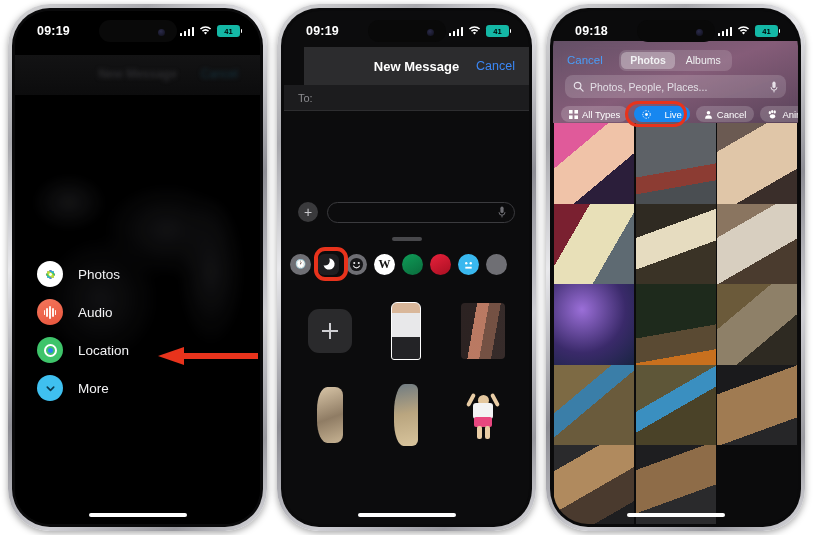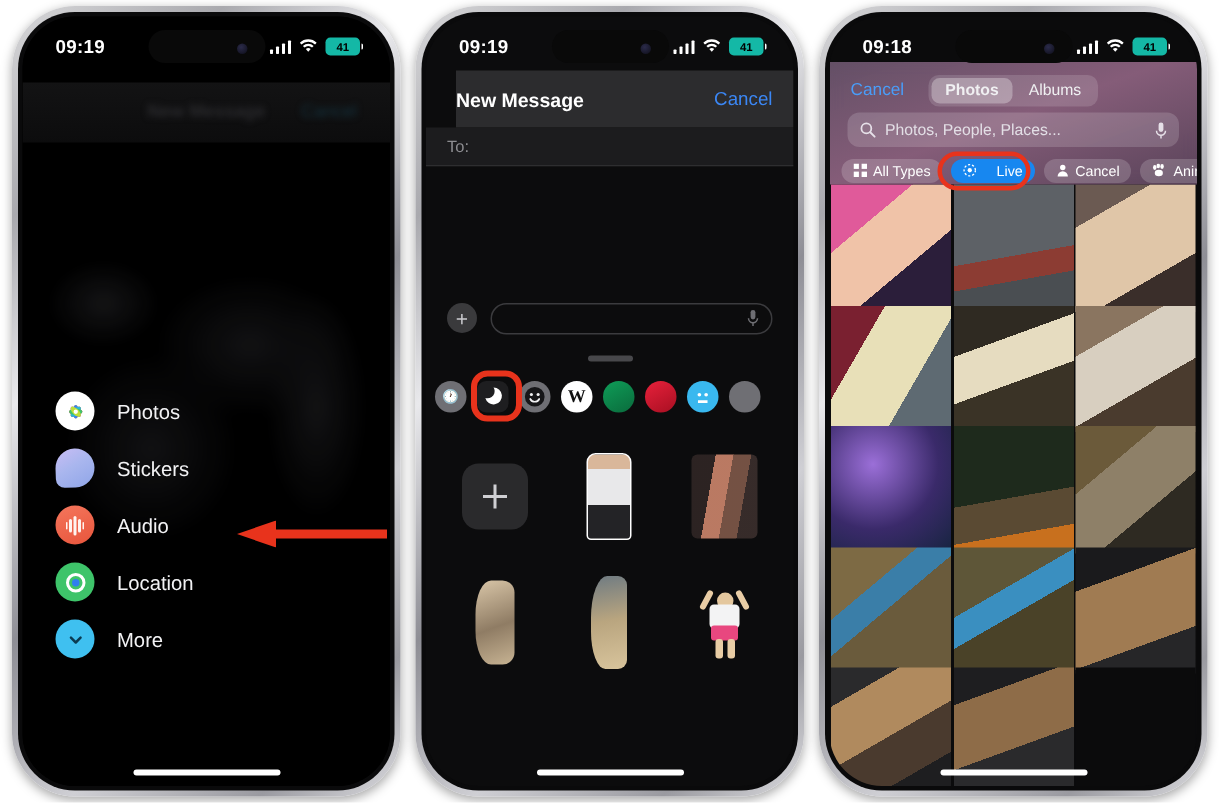--- a/index.html
+++ b/index.html
@@ -120,21 +120,21 @@
   .mi-location .ring::after{content:"";width:5px;height:5px;border-radius:50%;background:#2f7ff0;}
   .mi-more { background:#3fc0f0; display:flex;align-items:center;justify-content:center;}
   .menu-label { color: #f2f2f4; font-size: 13.5px; }
   .arrow1 { position: absolute; left: 143px; top: 336px; z-index: 20; }
 
   
   .p2-screen { background: #0c0c0d; }
   .p2-navbar {
     position: absolute; top: 36px; left: 0; right: 0; height: 38px;
     background: #2c2c2e;
-    display: flex; align-items: center; justify-content: flex-start; margin-left: 20px;
+    display: flex; align-items: center; justify-content: center; margin-left: 20px;
   }
   .p2-title { color:#fff; font-size: 13px; font-weight: 600; }
   .p2-cancel { position: absolute; right: 14px; color:#3b87f5; font-size: 12.5px; }
   .p2-to {
     position: absolute; top: 74px; left: 0; right: 0; height: 26px;
     background:#1c1c1e; display:flex; align-items:center; padding-left: 14px;
     border-bottom: 1px solid #2e2e30;
   }
   .p2-to span { color: #8c8c90; font-size: 11px; }
   .p2-body { position:absolute; top:100px; left:0; right:0; bottom:0; background:#0c0c0d; }
@@ -211,21 +211,21 @@
   .p3-seg div { font-size:10.5px; color:#f0f0f2; padding:2.5px 9px; border-radius:5.5px;}
   .p3-seg div.on { background:rgba(255,255,255,.3); font-weight:600; }
   .p3-search {
     position:absolute; top:34px; left:12px; right:12px; height:23px;
     background: rgba(255,255,255,.16); border-radius:8px;
     display:flex; align-items:center; padding:0 8px; gap:6px;
   }
   .p3-search .ph { flex:1; color:#e3dfe6; font-size:10.5px; }
   .p3-chips { position:absolute; top:63px; left:8px; right:0; height:20px; display:flex; gap:6px; align-items:center; }
   .chip {
-    display:flex; gap:4px;
+    display:flex; align-items:center; gap:4px;
     background: rgba(255,255,255,.18);
     border-radius: 10px; padding: 2.5px 8px;
     color:#fff; font-size:9.5px; white-space:nowrap;
   }
   .chip.on { background:#1787f0;gap:13px; }
   .chip-hilite {
     position:absolute; left:72px; top:60px; width:62px; height:26px;
     border:3.5px solid #e8331c; border-radius:14px; z-index:25;
   }
   .p3-photos {
@@ -283,24 +283,20 @@
                   <ellipse rx="2.4" ry="5.2" fill="#2ab5d8" transform="rotate(225)"></ellipse>
                   <ellipse rx="2.4" ry="5.2" fill="#3fc46a" transform="rotate(270)"></ellipse>
                   <ellipse rx="2.4" ry="5.2" fill="#bede3a" transform="rotate(315)"></ellipse>
                   <circle r="1.7" fill="#fff"></circle>
                 </g>
               </svg>
             </div>
             <div class="menu-label">Photos</div>
           </div>
           <div class="menu-row">
-            <div class="mi mi-stickers"></div>
-            <div class="menu-label">Stickers</div>
-          </div>
-          <div class="menu-row">
             <div class="mi mi-audio">
                 <i></i>
                 <i></i>
                 <i></i>
                 <i></i>
                 <i></i>
               </div>
             <div class="menu-label">Audio</div>
           </div>
           <div class="menu-row">

